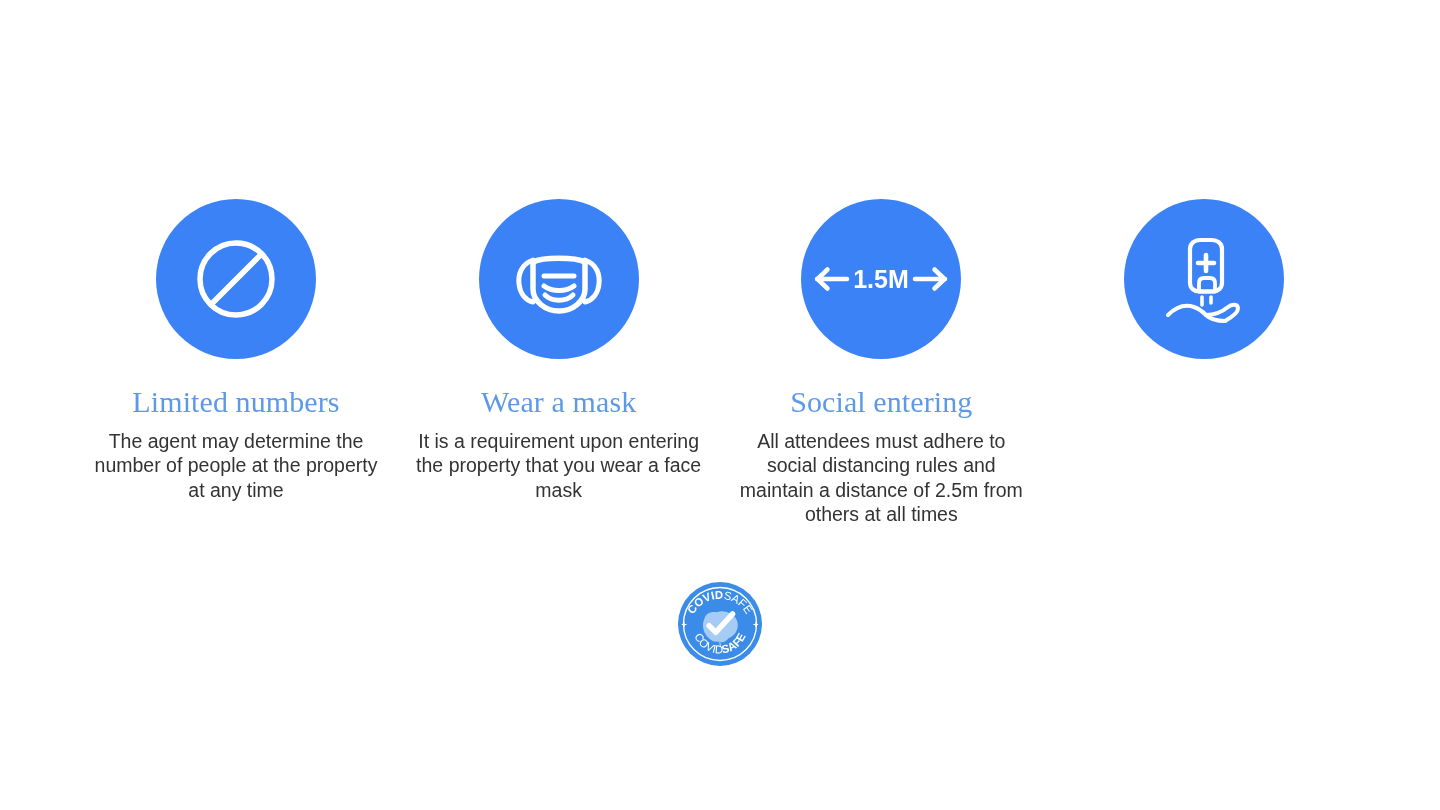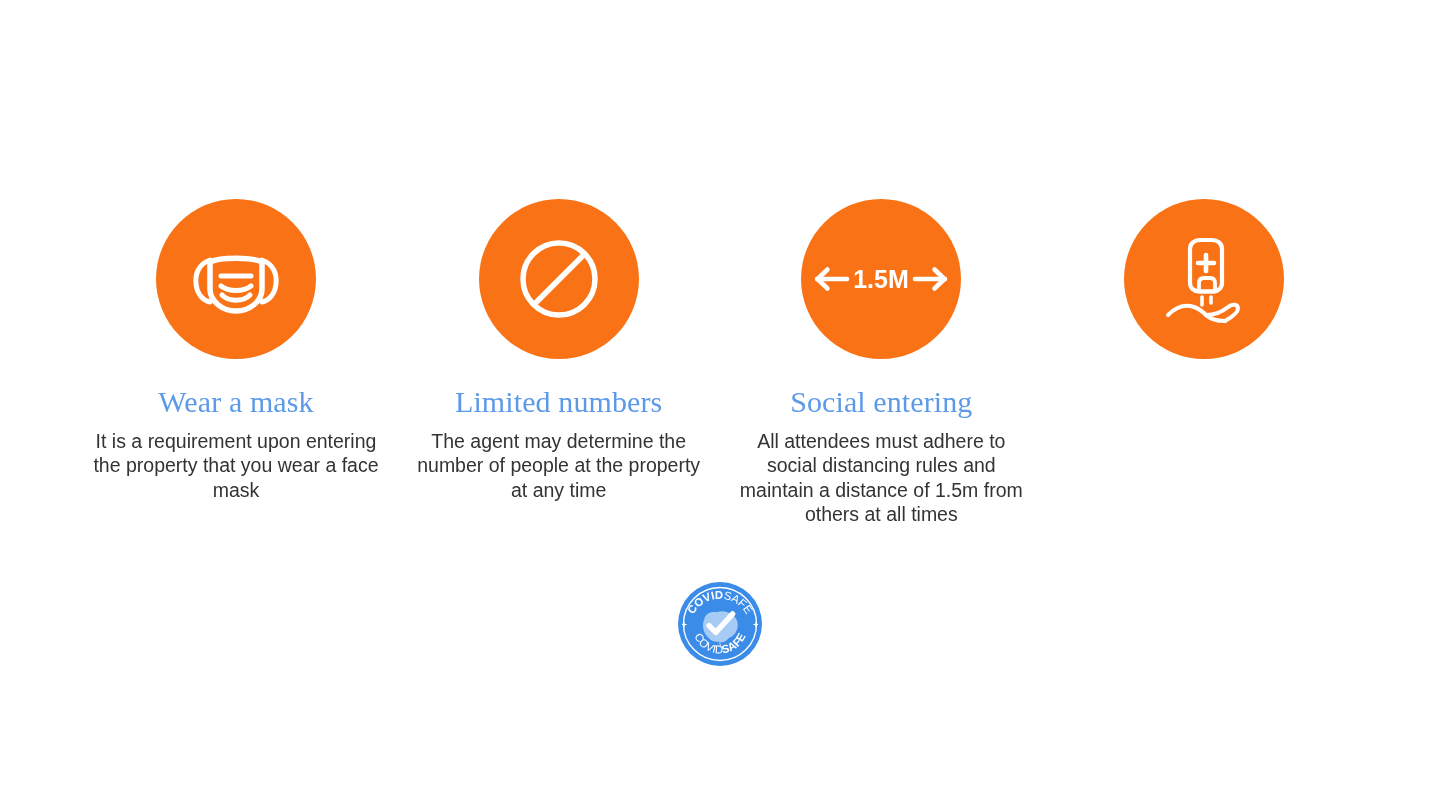--- a/index.html
+++ b/index.html
@@ -39,21 +39,21 @@
     width: 300px;
     display: flex;
     flex-direction: column;
     align-items: center;
   }
 
   .icon-circle {
     width: 160px;
     height: 160px;
     border-radius: 50%;
-    background: #f97316;
+    background: #3b82f6;
     display: flex;
     align-items: center;
     justify-content: center;
     flex: 0 0 auto;
   }
 
   .icon-circle svg {
     display: block;
   }
 
@@ -99,67 +99,67 @@
 <body>
 
 <div class="board">
 
   <div class="columns">
 
     <div class="column">
       <div class="icon-circle">
         <span>
           <svg width="104" height="104" viewBox="0 0 104 104" fill="none">
+            <circle cx="52" cy="52" r="36" stroke="#ffffff" stroke-width="5.5" fill="none"></circle>
+            <path d="M27.5 77 L77 27.5" stroke="#ffffff" stroke-width="5.5" stroke-linecap="round"></path>
+          </svg>
+        </span>
+      </div>
+      <div class="col-heading">Limited numbers</div>
+      <div class="col-body">The agent may determine the number of people at the property at any time</div>
+    </div>
+
+    <div class="column">
+      <div class="icon-circle">
+        <span>
+          <svg width="104" height="104" viewBox="0 0 104 104" fill="none">
 
             <path d="M26 33 C14 37 11 48 12 57 C13 66 18 73 26 75" stroke="#ffffff" stroke-width="5" stroke-linecap="round" fill="none"></path>
 
             <path d="M78 33 C90 37 93 48 92 57 C91 66 86 73 78 75" stroke="#ffffff" stroke-width="5" stroke-linecap="round" fill="none"></path>
 
             <path d="M26 35 C36 30 68 30 78 35 L78 62 C78 74 66 84 52 84 C38 84 26 74 26 62 Z" stroke="#ffffff" stroke-width="5.5" stroke-linejoin="round" fill="none"></path>
 
             <path d="M37 49 L67 49" stroke="#ffffff" stroke-width="5" stroke-linecap="round"></path>
             <path d="M37 59 C45 65 59 65 67 59" stroke="#ffffff" stroke-width="5" stroke-linecap="round" fill="none"></path>
             <path d="M38 68 C45 75 59 75 66 68" stroke="#ffffff" stroke-width="5" stroke-linecap="round" fill="none"></path>
           </svg>
         </span>
       </div>
       <div class="col-heading">Wear a mask</div>
       <div class="col-body">It is a requirement upon entering the property that you wear a face mask</div>
     </div>
 
     <div class="column">
       <div class="icon-circle">
         <span>
-          <svg width="104" height="104" viewBox="0 0 104 104" fill="none">
-            <circle cx="52" cy="52" r="36" stroke="#ffffff" stroke-width="5.5" fill="none"></circle>
-            <path d="M27.5 77 L77 27.5" stroke="#ffffff" stroke-width="5.5" stroke-linecap="round"></path>
-          </svg>
-        </span>
-      </div>
-      <div class="col-heading">Limited numbers</div>
-      <div class="col-body">The agent may determine the number of people at the property at any time</div>
-    </div>
-
-    <div class="column">
-      <div class="icon-circle">
-        <span>
           <svg width="134" height="56" viewBox="0 0 134 56" fill="none">
 
             <path d="M33 28 L3 28" stroke="#ffffff" stroke-width="4.5" stroke-linecap="round"></path>
             <path d="M13.5 18.5 L3.5 28 L13.5 37.5" stroke="#ffffff" stroke-width="4.5" stroke-linecap="round" stroke-linejoin="round" fill="none"></path>
 
             <text x="67" y="37" text-anchor="middle" font-family="Liberation Sans, sans-serif" font-size="25" font-weight="bold" fill="#ffffff">1.5M</text>
 
             <path d="M101 28 L131 28" stroke="#ffffff" stroke-width="4.5" stroke-linecap="round"></path>
             <path d="M120.5 18.5 L130.5 28 L120.5 37.5" stroke="#ffffff" stroke-width="4.5" stroke-linecap="round" stroke-linejoin="round" fill="none"></path>
           </svg>
         </span>
       </div>
       <div class="col-heading">Social entering</div>
-      <div class="col-body">All attendees must adhere to social distancing rules and maintain a distance of 1.5m from others at all times</div>
+      <div class="col-body">All attendees must adhere to social distancing rules and maintain a distance of 2.5m from others at all times</div>
     </div>
 
     <div class="column">
       <div class="icon-circle">
         <span>
           <svg width="104" height="104" viewBox="0 0 104 104" fill="none">
 
             <path d="M38 22 C38 16.5 42.5 13 48 13 L60 13 C65.5 13 70 16.5 70 22
                      L70 56 C70 61 66 64.5 61 64.5 L47 64.5 C42 64.5 38 61 38 56 Z" stroke="#ffffff" stroke-width="4.2" stroke-linejoin="round" fill="none"></path>
 

